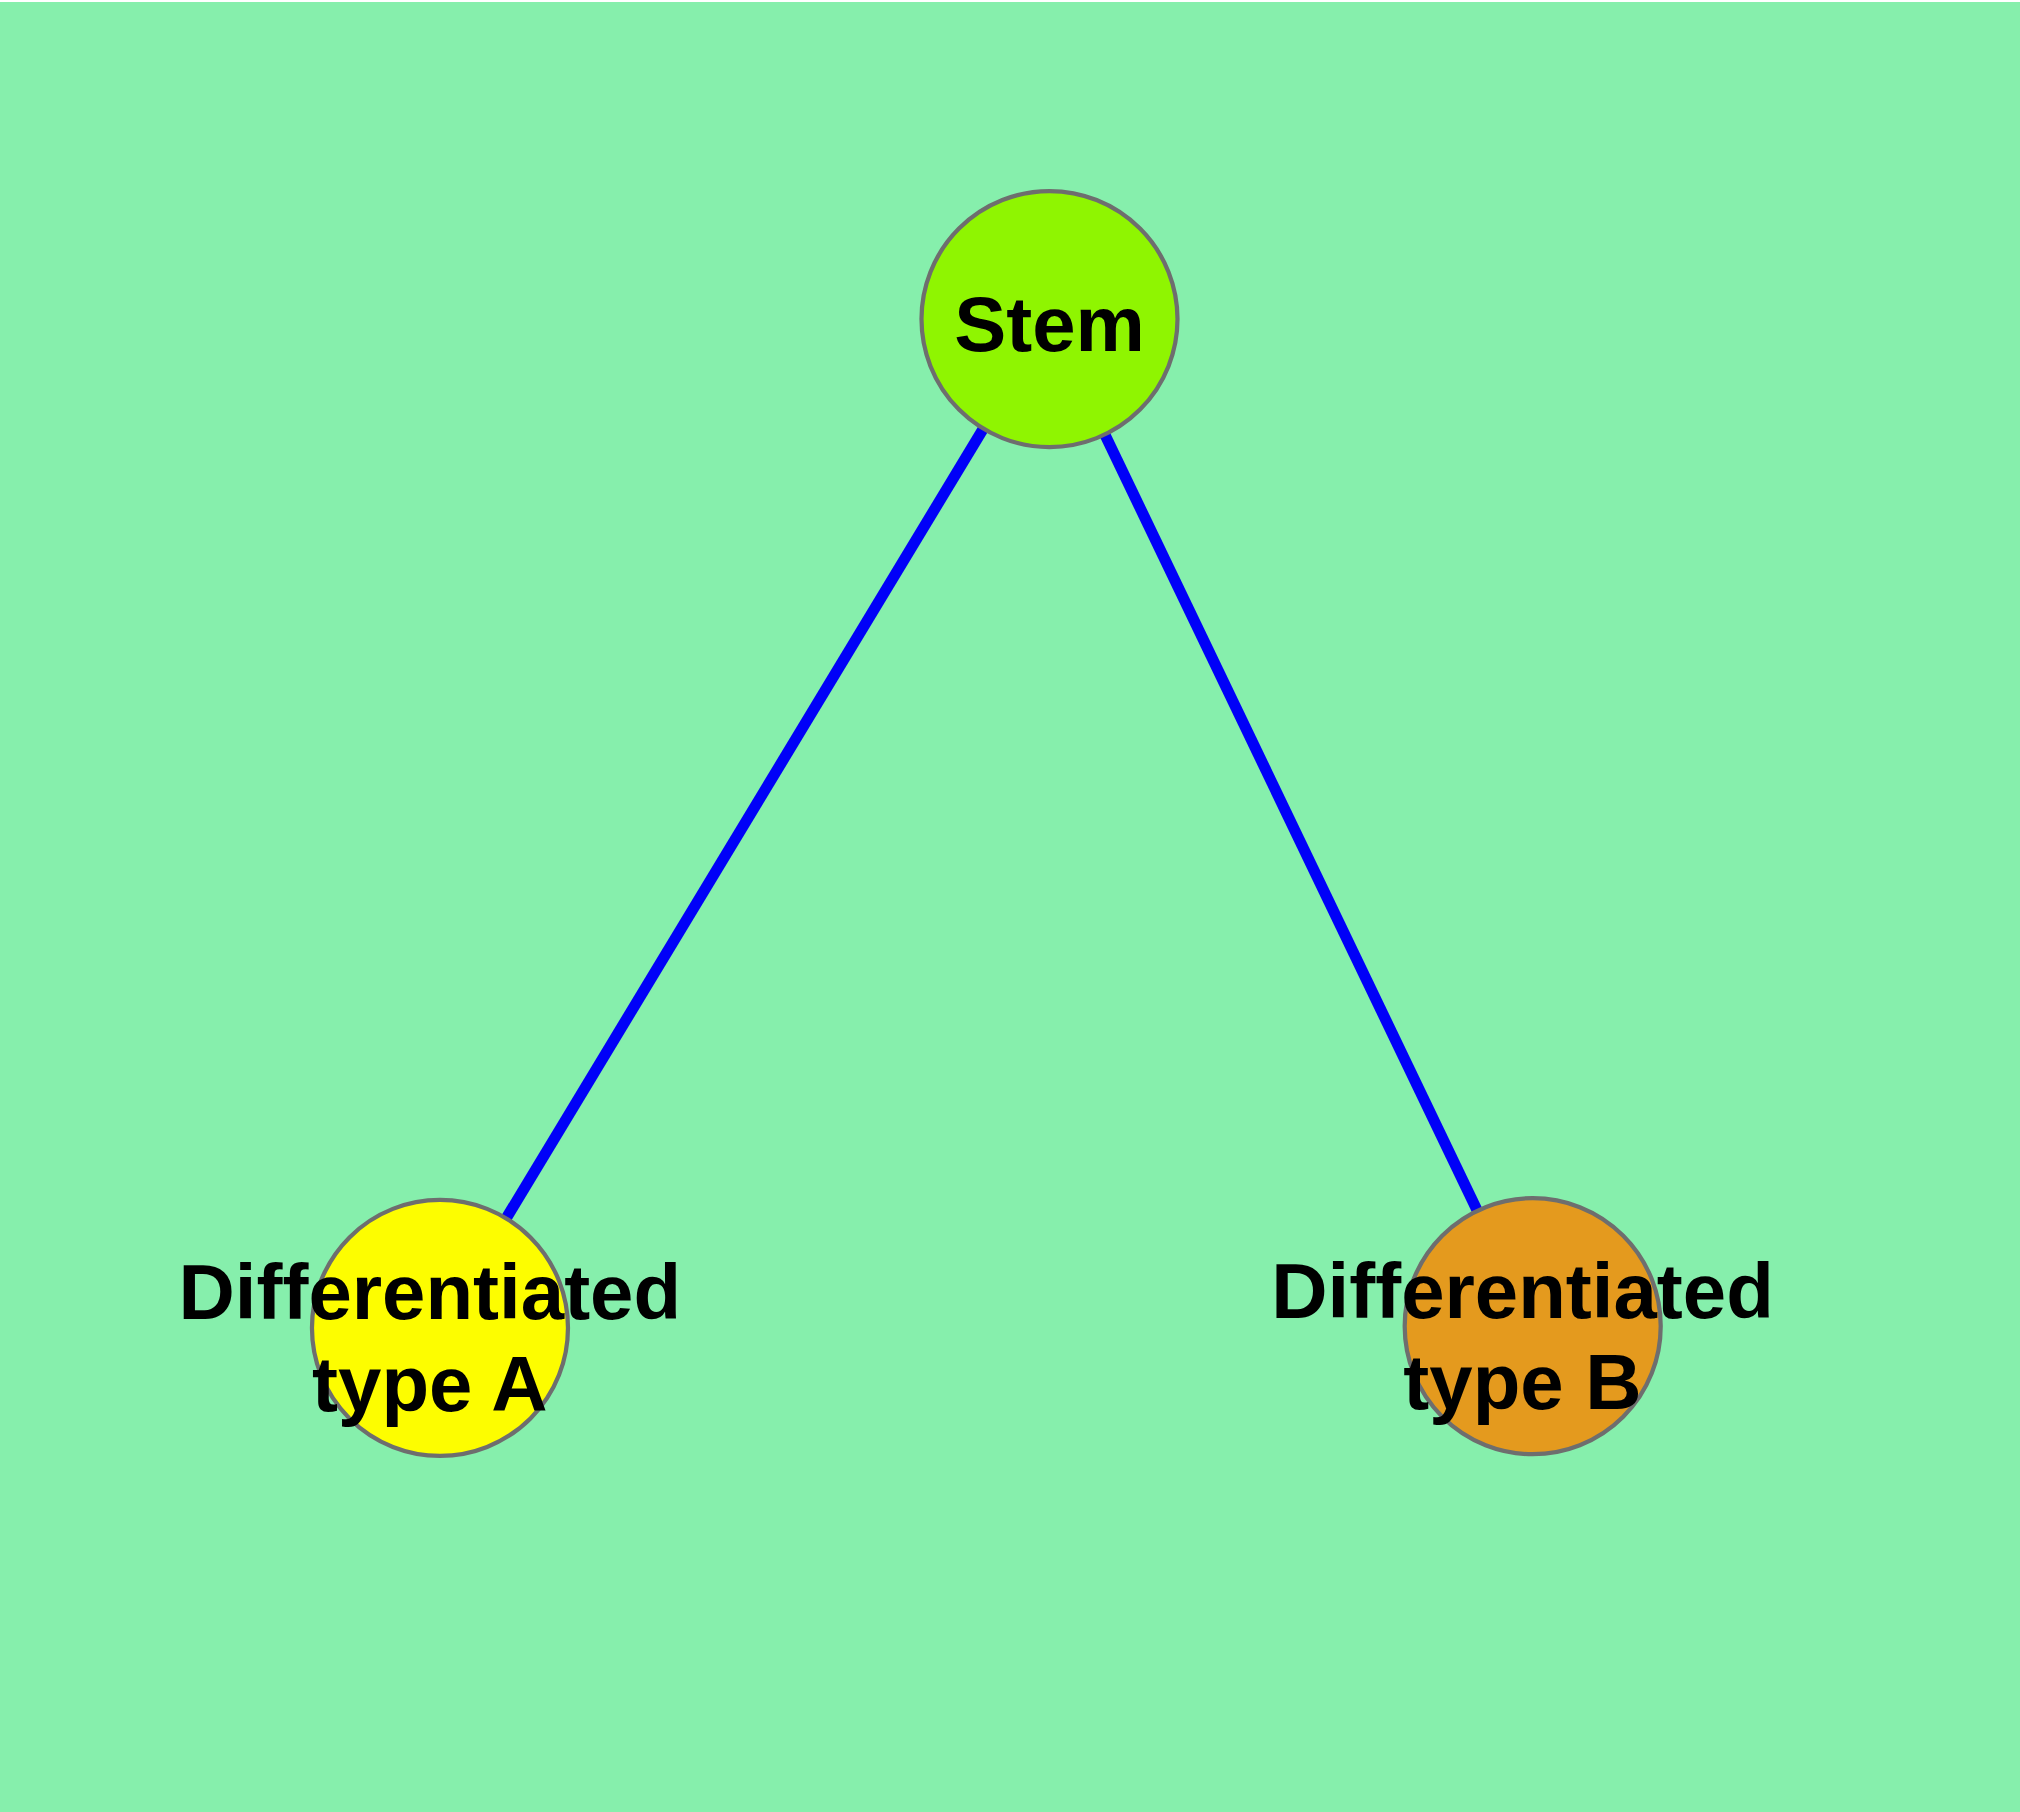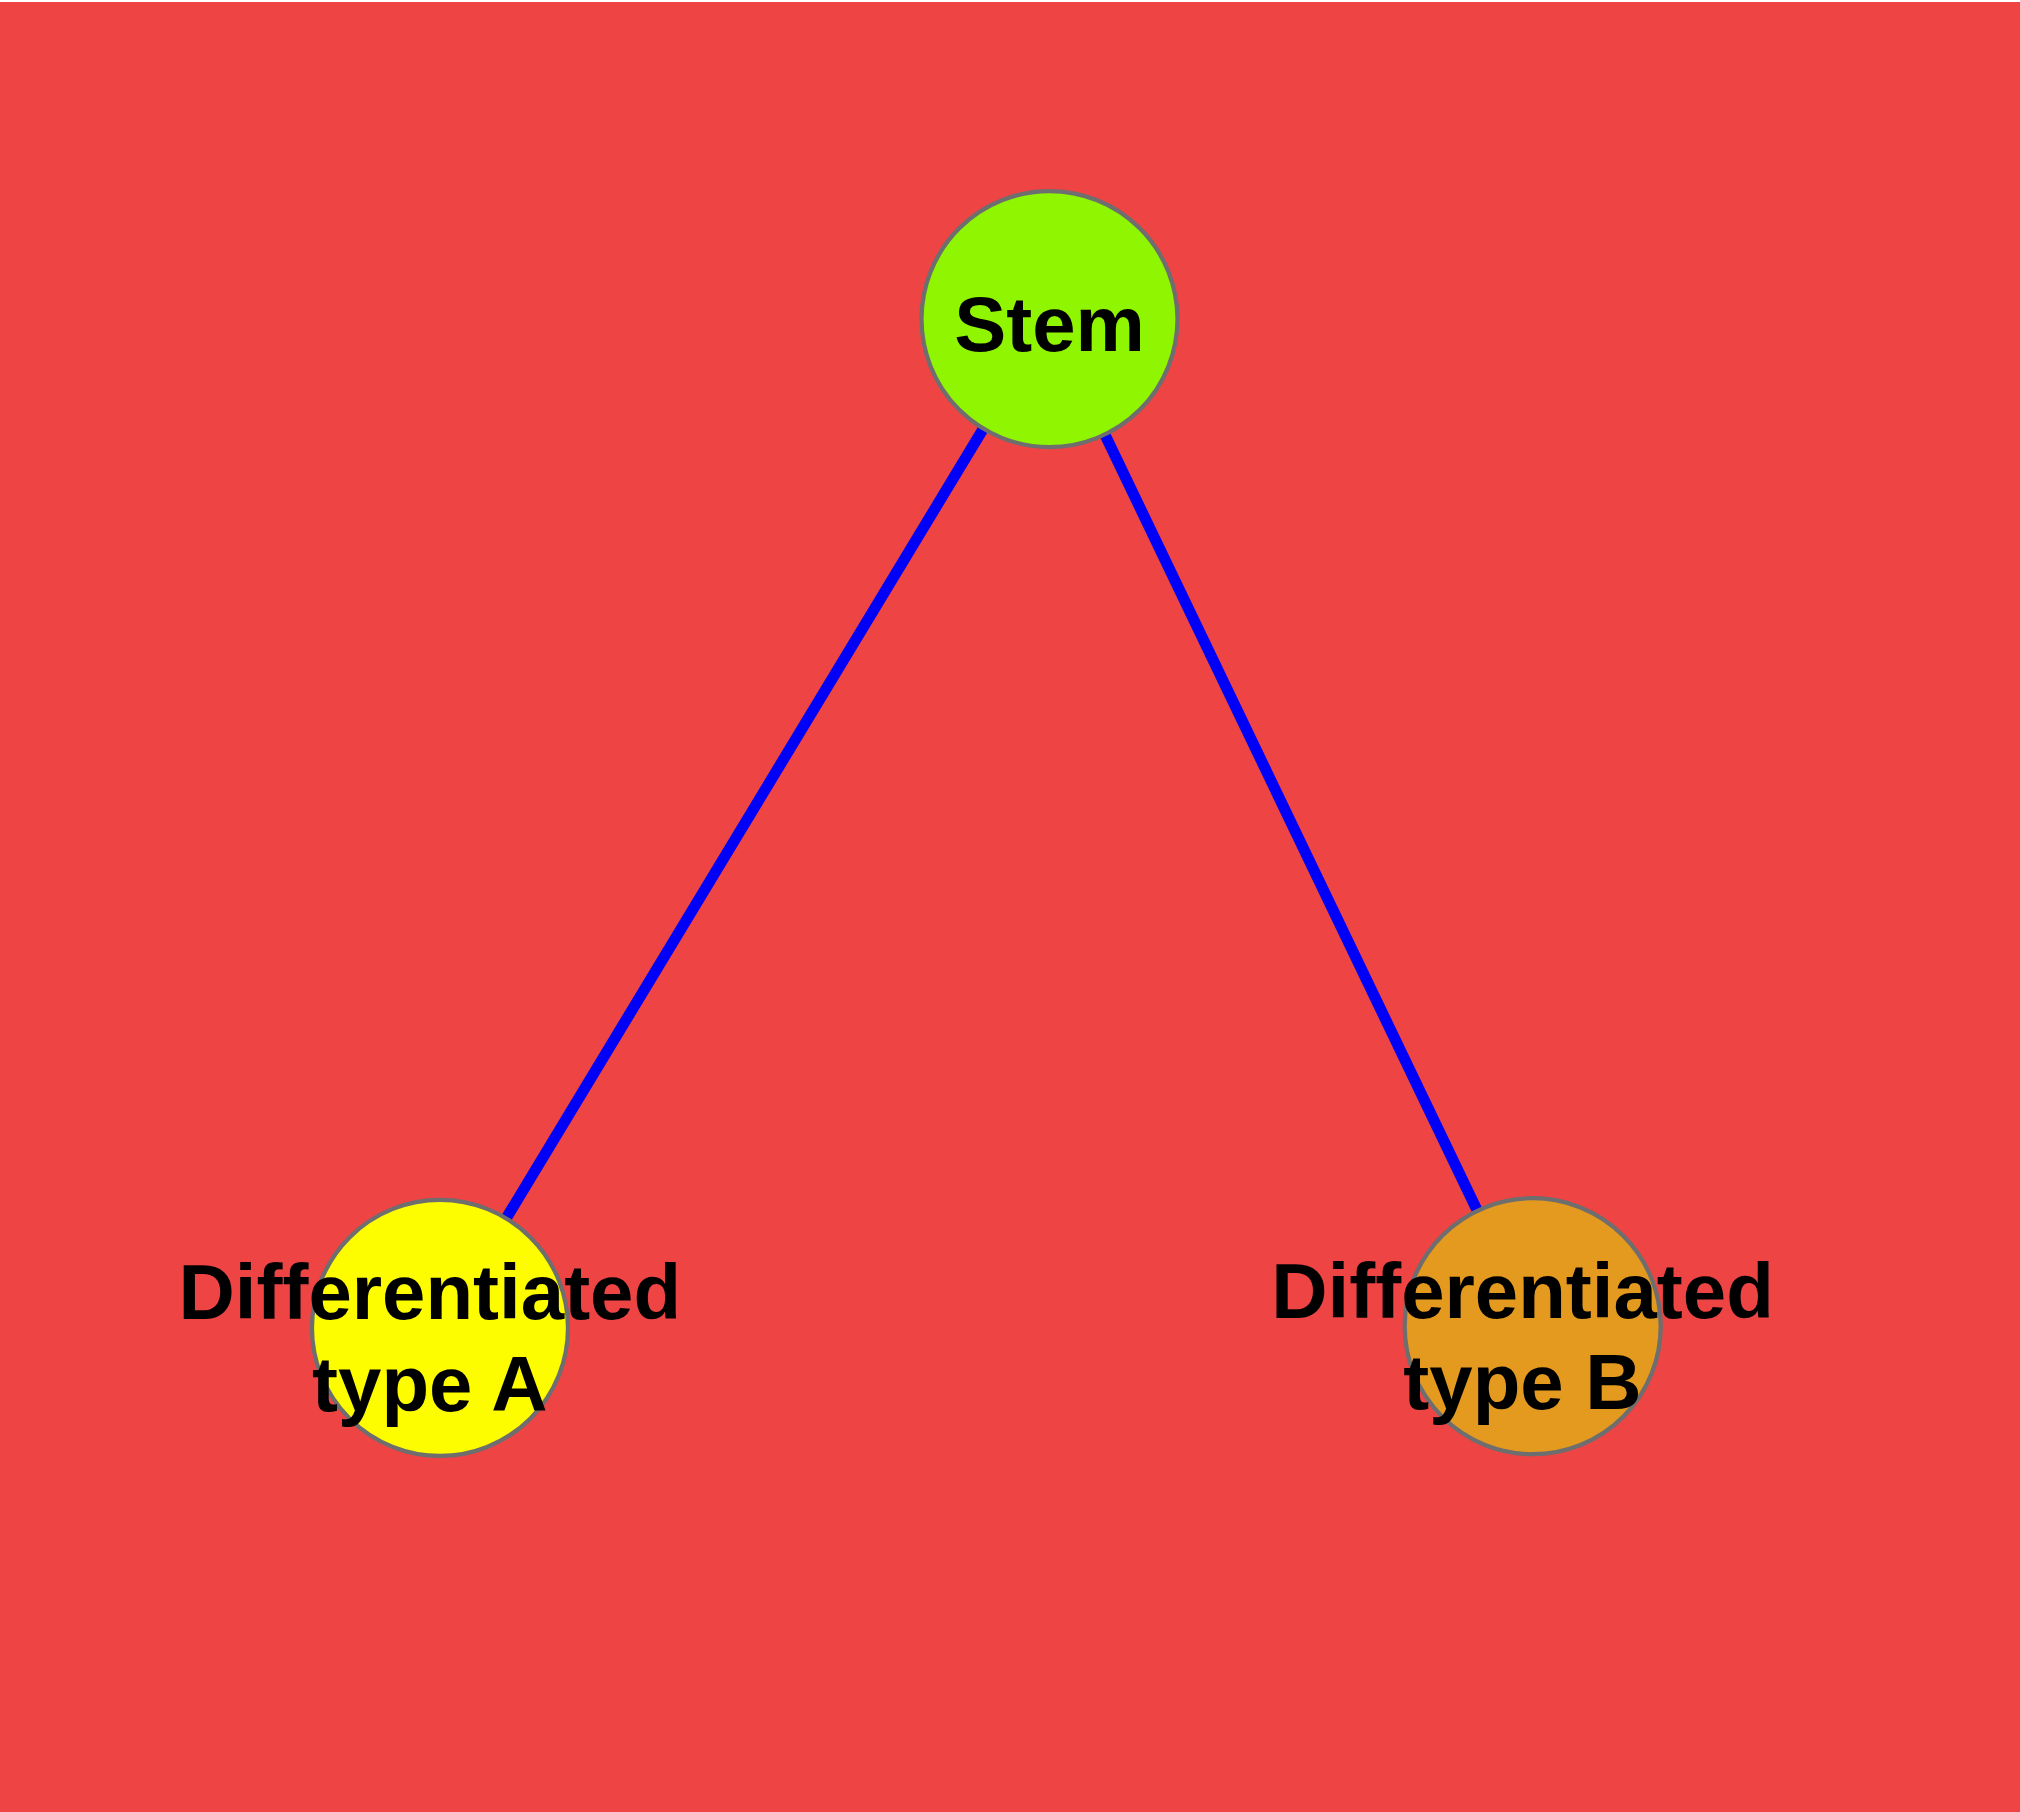--- a/index.html
+++ b/index.html
@@ -5,21 +5,21 @@
   html, body {
     margin: 0;
     padding: 0;
     background: #ffffff;
     font-family: "Liberation Sans", sans-serif;
   }
   .canvas {
     position: relative;
     width: 2021px;
     height: 1812px;
-    background: #ef4444;
+    background: #86efac;
     border-top: 2.5px solid #ffffff;
     box-sizing: border-box;
     overflow: hidden;
   }
   svg.diagram {
     position: absolute;
     left: 0;
     top: 0;
     width: 2021px;
     height: 1810px;

